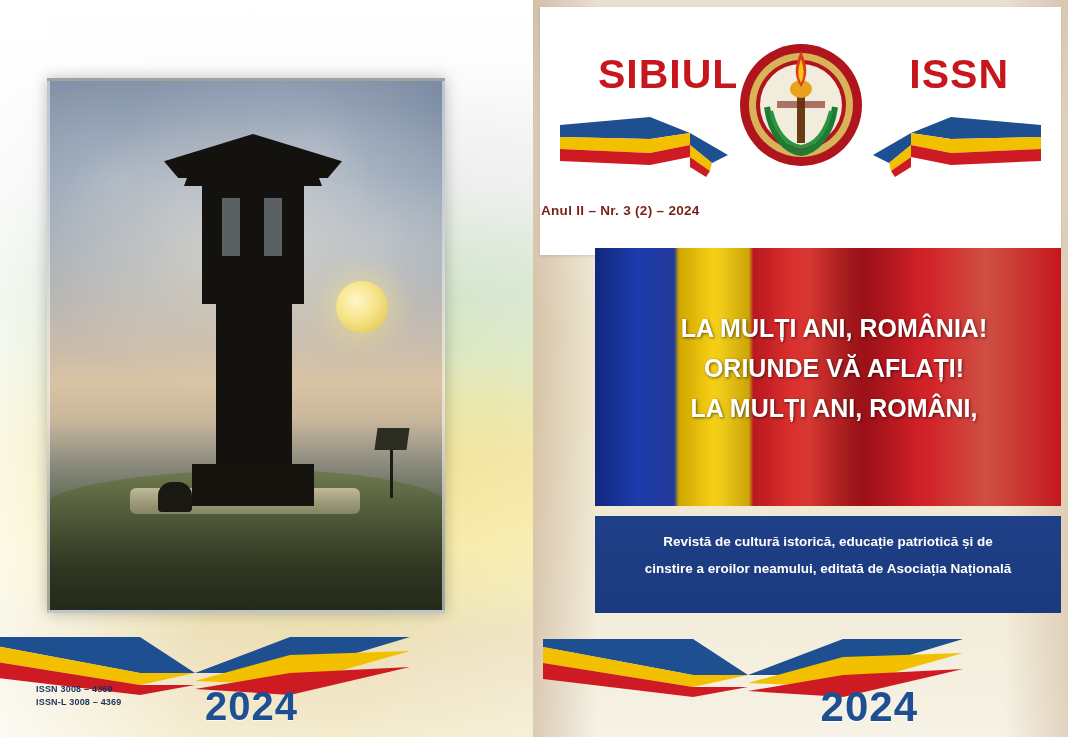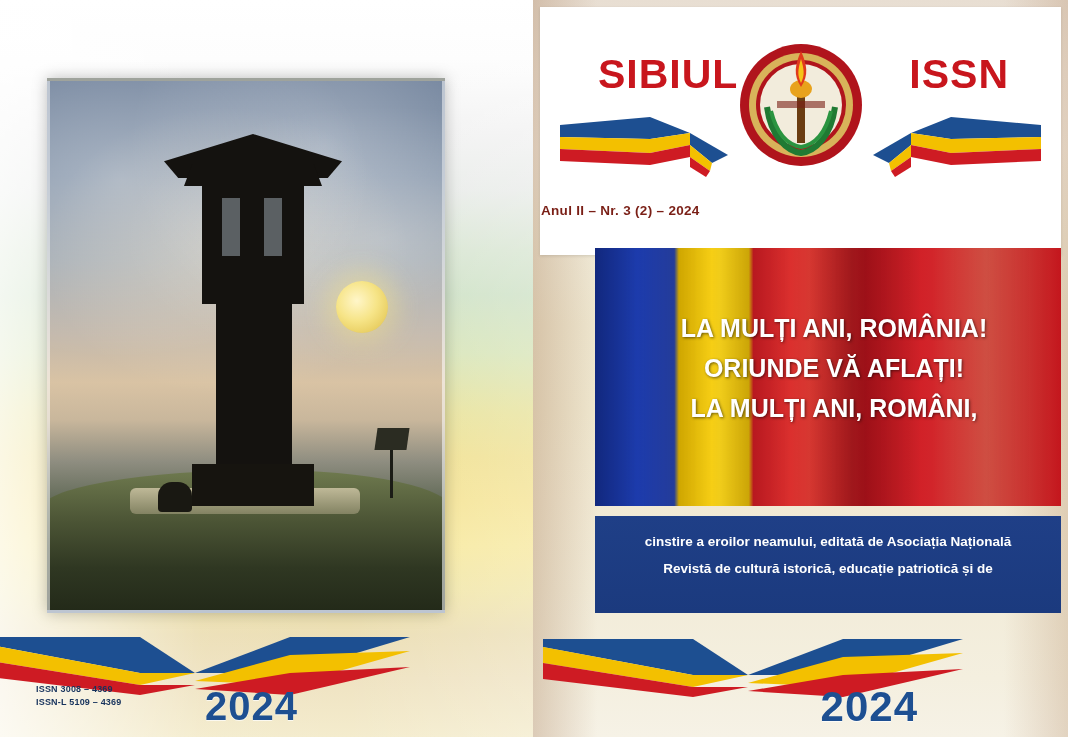--- a/index.html
+++ b/index.html
@@ -213,21 +213,21 @@
           <path d="M0,34 L150,58 L205,58 L150,68 L0,50 Z" fill="#ce1b23"></path>
           <path d="M205,46 L300,10 L420,10 L300,46 Z" fill="#1d4f91"></path>
           <path d="M205,54 L300,28 L420,24 L300,58 Z" fill="#f3c000"></path>
           <path d="M205,62 L300,46 L420,40 L300,68 Z" fill="#ce1b23"></path>
         </g>
       </svg>
     </div>
 
     <div class="left-issn">
       <div>ISSN 3008 – 4369</div>
-      <div>ISSN-L 5109 – 4369</div>
+      <div>ISSN-L 3008 – 4369</div>
     </div>
 
     <div class="left-year">2024</div>
   </div>
 
   <div class="right">
 
     <div class="head-band">
       <div class="head-title">
         <span class="w1">SIBIUL</span>
@@ -278,22 +278,22 @@
     <div class="flag">
       <div class="fold"></div>
       <div class="flag-text">
         <div>LA MULȚI ANI, ROMÂNIA!</div>
         <div>ORIUNDE VĂ AFLAȚI!</div>
         <div>LA MULȚI ANI, ROMÂNI,</div>
       </div>
     </div>
 
     <div class="desc">
+      <div>Revistă de cultură istorică, educație patriotică și de</div>
       <div>cinstire a eroilor neamului, editată de Asociația Națională</div>
-      <div>Revistă de cultură istorică, educație patriotică și de</div>
     </div>
 
     <div class="right-ribbon">
       <svg width="420" height="70" viewBox="0 0 420 70">
         <path d="M0,10 L150,10 L205,46 L150,46 L0,18 Z" fill="#1d4f91"></path>
         <path d="M0,18 L150,46 L205,46 L150,58 L0,34 Z" fill="#f3c000"></path>
         <path d="M0,34 L150,58 L205,58 L150,68 L0,50 Z" fill="#ce1b23"></path>
         <path d="M205,46 L300,10 L420,10 L300,46 Z" fill="#1d4f91"></path>
         <path d="M205,54 L300,28 L420,24 L300,58 Z" fill="#f3c000"></path>
         <path d="M205,62 L300,46 L420,40 L300,68 Z" fill="#ce1b23"></path>

